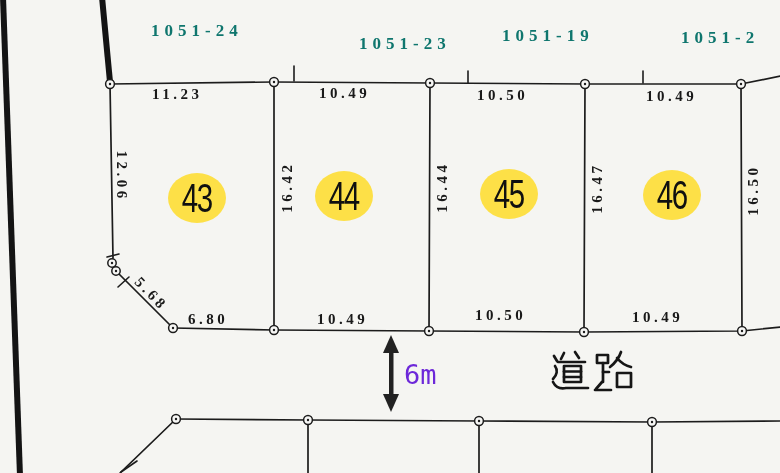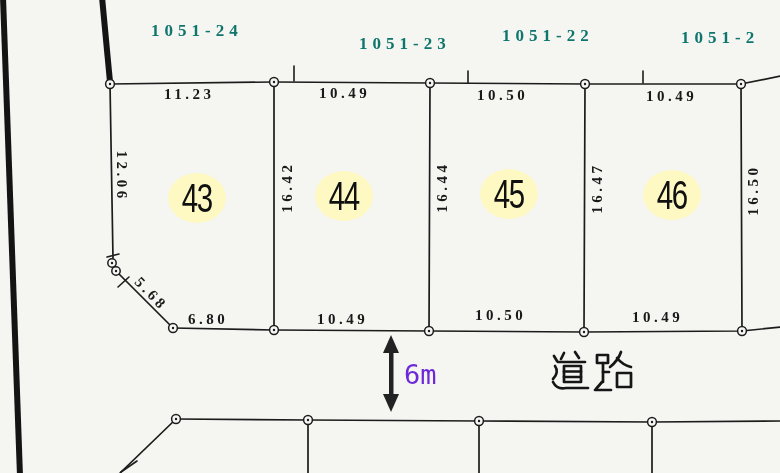--- a/index.html
+++ b/index.html
@@ -13,21 +13,21 @@
     position:absolute; font-size:17px; font-weight:bold; letter-spacing:5px;
     color:#0f766e; white-space:nowrap;
   }
   .meas {
     position:absolute; font-size:15px; font-weight:bold; letter-spacing:3.5px;
     color:#191919; white-space:nowrap;
   }
   .rot { transform:translate(-50%,-50%) rotate(var(--r)); }
   .badge {
     position:absolute; width:58px; height:50px; border-radius:50%;
-    background:#fef9c3; display:flex; align-items:center; justify-content:center;text-align:center;
+    background:#fde047; display:flex; align-items:center; justify-content:center;text-align:center;
   }
   .badge span {
     font-family:"Liberation Sans", sans-serif; font-size:41px; font-weight:400;
     color:#101010; transform:scaleX(.72); letter-spacing:-2px; line-height:1;
   }
   .roadw {
     position:absolute; font-family:"DejaVu Sans Mono", monospace;
     font-size:27px; color:#6d28d9; white-space:nowrap;
   }
   .road-name { position:absolute; left:551px; top:350px; }
@@ -138,24 +138,24 @@
         </g>
       <g>
           <circle cx="652" cy="422" r="4.4" fill="#f7f7f5"></circle>
           <circle cx="652" cy="422" r="1.2" fill="#1c1c1c" stroke="none"></circle>
         </g>
     </g>
   </svg>
 
   <div class="lot" style="left:151px; top:21px;">1051-24</div>
   <div class="lot" style="left:327px; top:34px;margin-left:32px;">1051-23</div>
-  <div class="lot" style="left:502px; top:26px;">1051-22</div>
+  <div class="lot" style="left:502px; top:26px;">1051-19</div>
   <div class="lot" style="left:681px; top:28px;">1051-2</div>
 
-  <div class="meas" style="left:164px; top:86px;">11.23</div>
+  <div class="meas" style="left:152px; top:86px;">11.23</div>
   <div class="meas" style="left:319px; top:85px;">10.49</div>
   <div class="meas" style="left:477px; top:87px;">10.50</div>
   <div class="meas" style="left:646px; top:88px;">10.49</div>
 
   <div class="meas" style="left:188px; top:311px;">6.80</div>
   <div class="meas" style="left:317px; top:311px;">10.49</div>
   <div class="meas" style="left:475px; top:307px;">10.50</div>
   <div class="meas" style="left:632px; top:309px;">10.49</div>
 
   <div class="meas rot" style="left:121px; top:176px; --r:90deg;">12.06</div>

